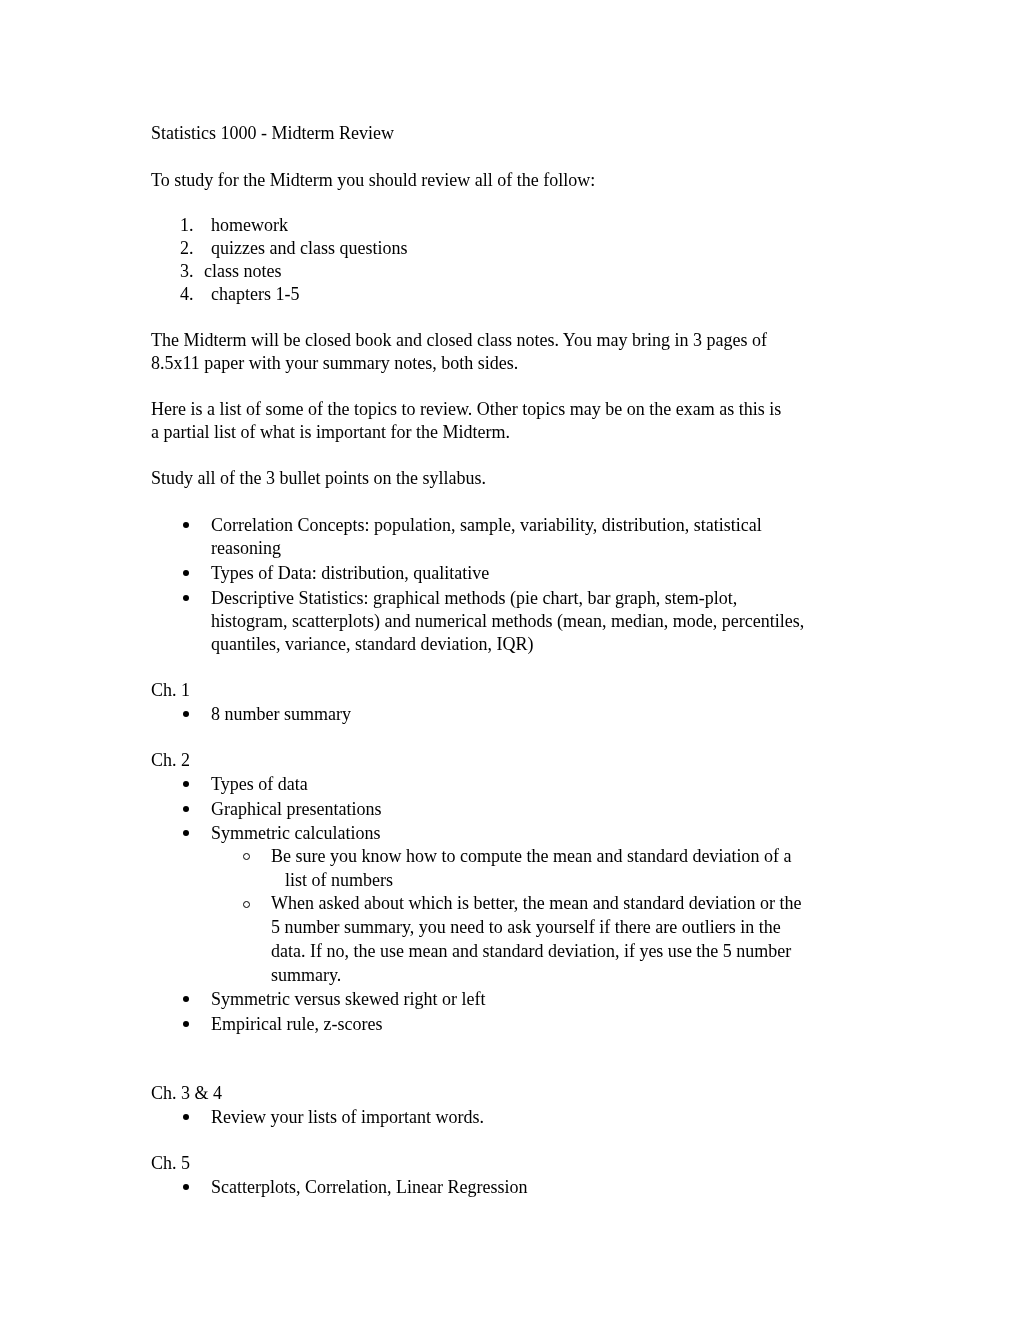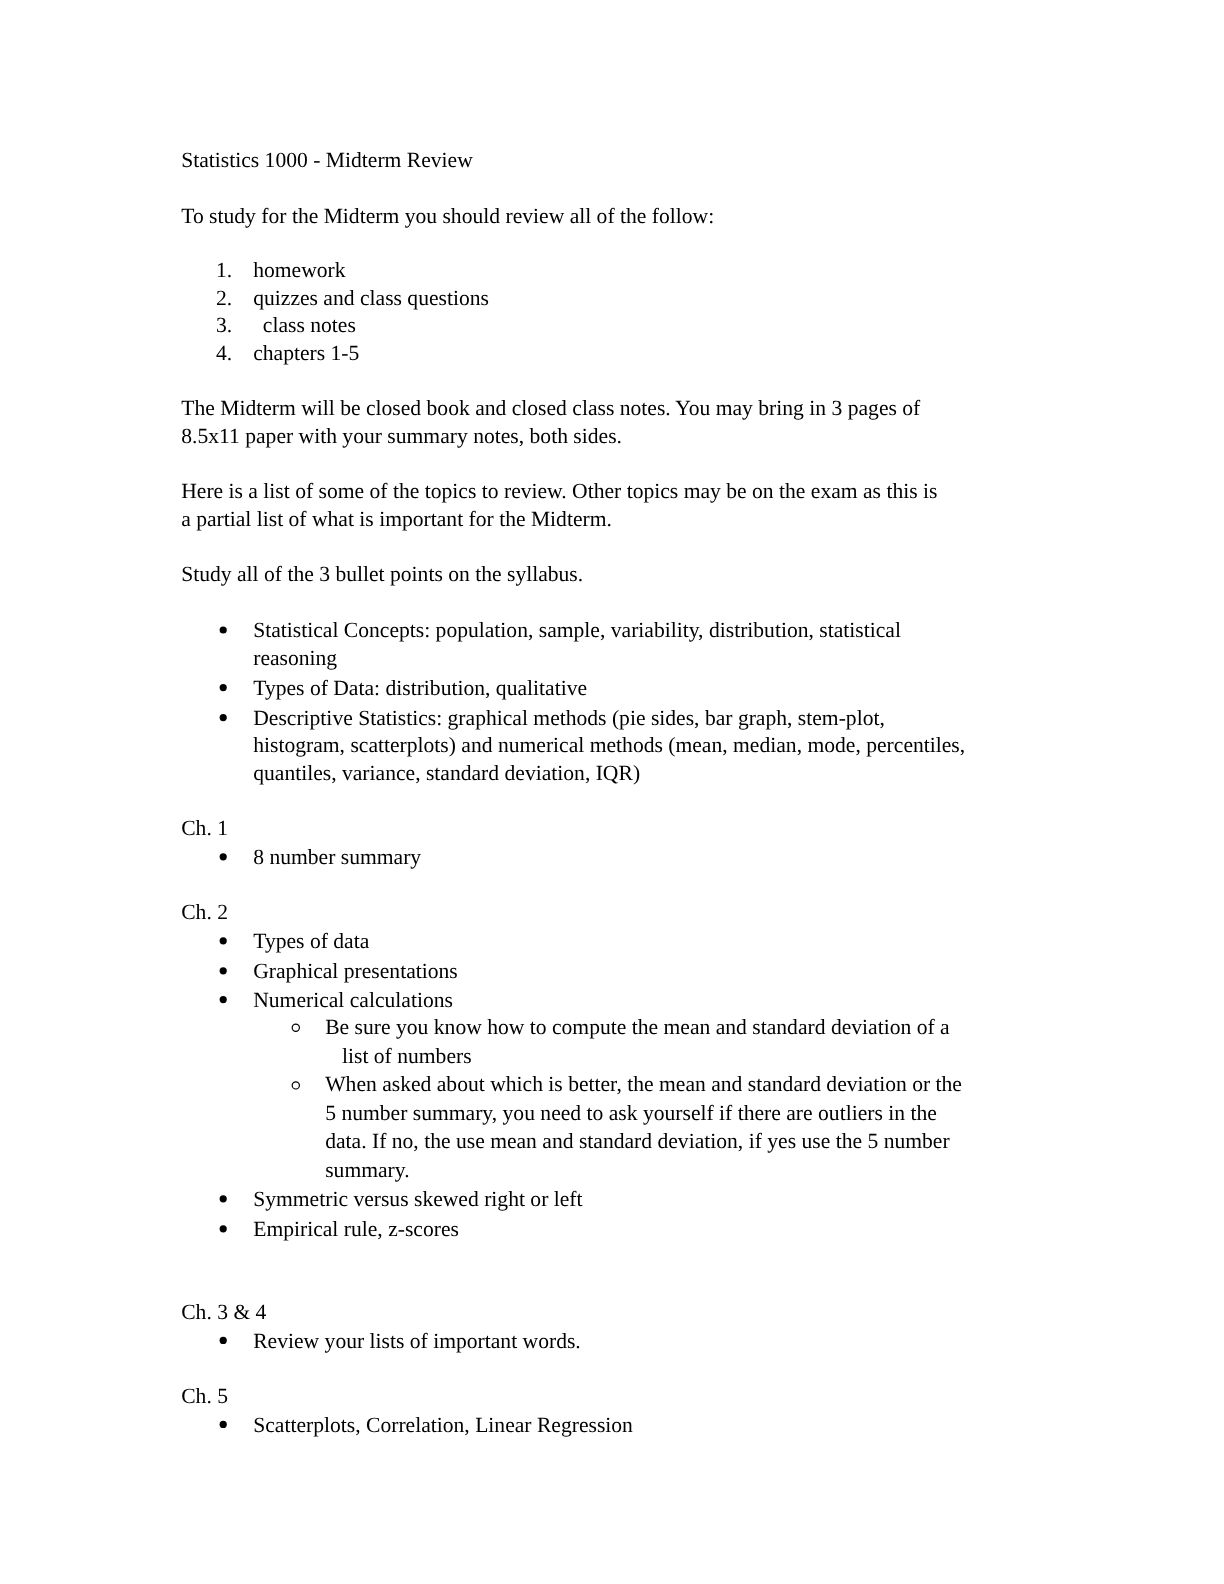--- a/index.html
+++ b/index.html
@@ -21,21 +21,21 @@
     <div>
       <span class="num" style="left:180px;top:214px">1.</span>
       <span class="line" style="left:211px;top:214px">homework</span>
     </div>
     <div>
       <span class="num" style="left:180px;top:237px">2.</span>
       <span class="line" style="left:211px;top:237px">quizzes and class questions</span>
     </div>
     <div>
       <span class="num" style="left:180px;top:260px">3.</span>
-      <span class="line" style="left:219px;top:260px">class notes</span>
+      <span class="line" style="left:204px;top:260px">class notes</span>
     </div>
     <div>
       <span class="num" style="left:180px;top:283px">4.</span>
       <span class="line" style="left:211px;top:283px">chapters 1-5</span>
     </div>
   </div>
 
   <div>
     <div class="line" style="left:151px;top:329px">The Midterm will be closed book and closed class notes.  You may bring in 3 pages of</div>
     <div class="line" style="left:151px;top:352px">8.5x11 paper with your summary notes, both sides.</div>
@@ -43,46 +43,46 @@
 
   <div>
     <div class="line" style="left:151px;top:398px">Here is a list of some of the topics to review.  Other topics may be on the exam as this is</div>
     <div class="line" style="left:151px;top:421px">a partial list of what is important for the Midterm.</div>
   </div>
 
   <div class="line" style="left:151px;top:467px">Study all of the 3 bullet points on the syllabus.</div>
 
   <div>
     <span class="bullet" style="left:183px;top:522px"></span>
-    <div class="line" style="left:211px;top:514px">Statistical Concepts: population, sample, variability, distribution, statistical</div>
+    <div class="line" style="left:211px;top:514px">Correlation Concepts: population, sample, variability, distribution, statistical</div>
     <div class="line" style="left:211px;top:537px">reasoning</div>
 
     <span class="bullet" style="left:183px;top:570px"></span>
     <div class="line" style="left:211px;top:562px">Types of Data: distribution, qualitative</div>
 
     <span class="bullet" style="left:183px;top:595px"></span>
-    <div class="line" style="left:211px;top:587px">Descriptive Statistics: graphical methods (pie sides, bar graph, stem-plot,</div>
+    <div class="line" style="left:211px;top:587px">Descriptive Statistics: graphical methods (pie chart, bar graph, stem-plot,</div>
     <div class="line" style="left:211px;top:610px">histogram, scatterplots) and numerical methods (mean, median, mode, percentiles,</div>
     <div class="line" style="left:211px;top:633px">quantiles, variance, standard deviation, IQR)</div>
   </div>
 
   <div>
     <div class="line" style="left:151px;top:679px">Ch. 1</div>
     <span class="bullet" style="left:183px;top:711px"></span>
     <div class="line" style="left:211px;top:703px">8 number summary</div>
   </div>
 
   <div>
     <div class="line" style="left:151px;top:749px">Ch. 2</div>
     <span class="bullet" style="left:183px;top:781px"></span>
     <div class="line" style="left:211px;top:773px">Types of data</div>
     <span class="bullet" style="left:183px;top:806px"></span>
     <div class="line" style="left:211px;top:798px">Graphical presentations</div>
     <span class="bullet" style="left:183px;top:830px"></span>
-    <div class="line" style="left:211px;top:822px">Numerical calculations</div>
+    <div class="line" style="left:211px;top:822px">Symmetric calculations</div>
 
     <span class="circ" style="left:243px;top:853px"></span>
     <div class="line" style="left:271px;top:845px">Be sure you know how to compute the mean and standard deviation of a</div>
     <div class="line" style="left:285px;top:869px">list of numbers</div>
 
     <span class="circ" style="left:243px;top:901px"></span>
     <div class="line" style="left:271px;top:892px">When asked about which is better, the mean and standard deviation or the</div>
     <div class="line" style="left:271px;top:916px">5 number summary, you need to ask yourself if there are outliers in the</div>
     <div class="line" style="left:271px;top:940px">data.  If no, the use mean and standard deviation, if yes use the 5 number</div>
     <div class="line" style="left:271px;top:964px">summary.</div>

